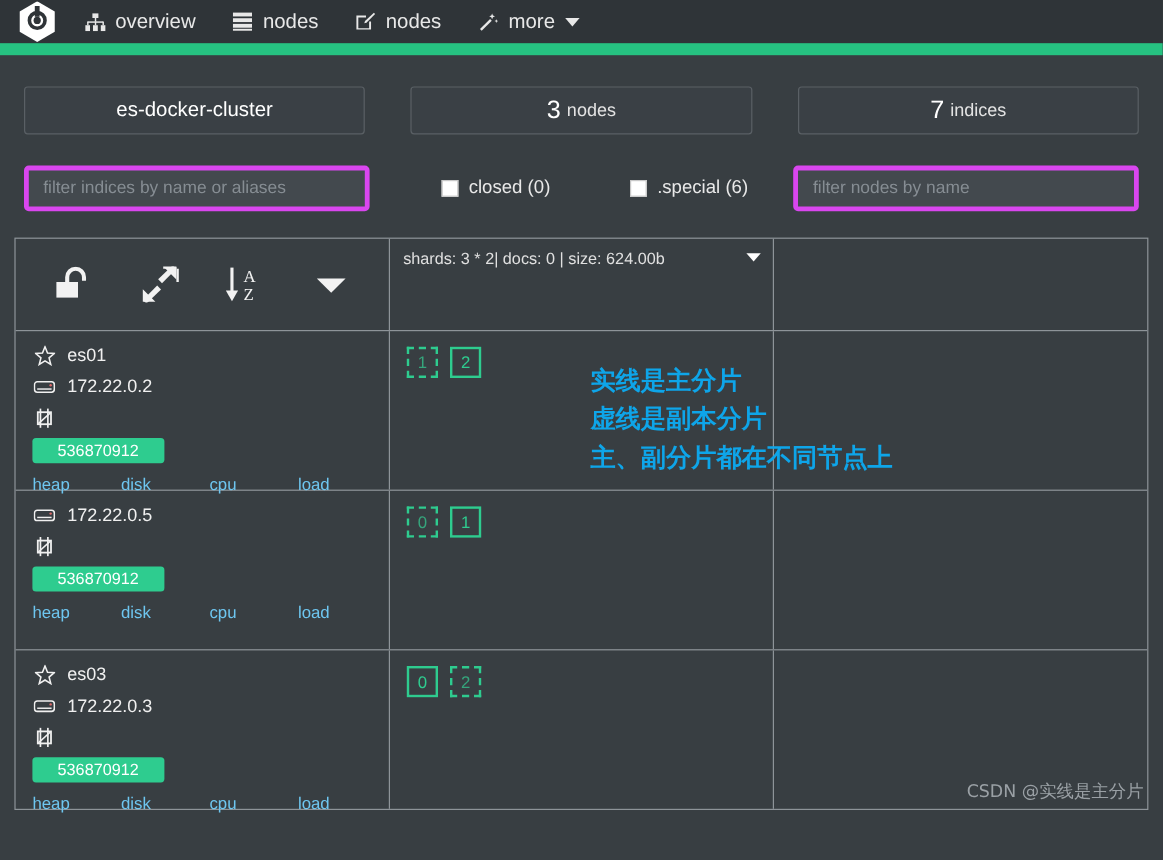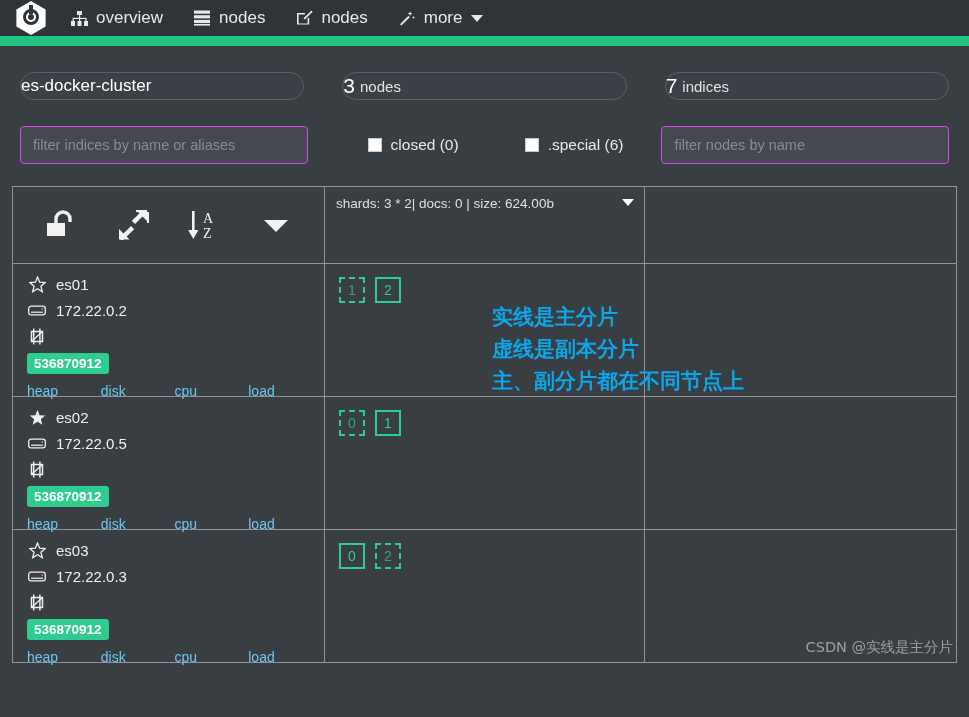--- a/index.html
+++ b/index.html
@@ -82,44 +82,44 @@
   
   .content { padding: 0 0 0 0; }
 
   .statrow {
     display: flex;
     gap: 38px;
     padding: 26px 20px 0 20px;
   }
   .statbox {
     flex: 1;
-    height: 28px;
+    height: 40px;
     border: 1px solid #5a6065;
-    border-radius: 15px;
-    display: flex;
-    align-items: center;
-    justify-content: flex-start;
+    border-radius: 3px;
+    display: flex;
+    align-items: center;
+    justify-content: center;
     color: #ffffff;
     font-size: 17px;
     background: #3a4045;
   }
   .statbox .num { font-size: 21px; margin-right: 5px; }
   .statbox .unit { font-size: 15px; color: #e3e3e3; }
 
   .filterrow {
     display: flex;
     gap: 38px;
     padding: 26px 20px 0 20px;
     align-items: center;
   }
   .filterinput {
     flex: 1;
     height: 38px;
     background: #43494e;
-    border: 1px solid #d946ef;
+    border: 4px solid #d946ef;
     border-radius: 4px;
     padding: 0 12px;
     color: #cfcfcf;
     font-size: 14.5px;
     font-family: inherit;
     outline: none;
   }
   .filterinput::placeholder { color: #868d93; }
   .checkgroup {
     flex: 1;
@@ -205,23 +205,23 @@
     margin-right: 9px;
     display: inline-flex;
     align-items: center;
     justify-content: center;
     flex: 0 0 auto;
   }
   .badge {
     display: inline-block;
     background: #2ecc8f;
     color: #ffffff;
-    font-weight: bold;
+    font-weight: normal;
     font-size: 13.5px;
-    padding: 3px 7px;
+    padding: 3px 21px;
     border-radius: 3px;
     margin-top: 1px;
     margin-bottom: 7px;
   }
   .metrics { display: flex; gap: 10px; margin-top: 2px; }
   .metric { flex: 1; }
   .metric .mlabel {
     color: #6ec6f0;
     font-size: 14px;
     display: block;
@@ -478,28 +478,20 @@
           </div>
         </div>
         <div class="cell-blank"></div>
       </div>
 
       <div class="row noderow">
         <div class="cell-node">
           <div class="nodebox">
             <div class="nodeline">
               <span class="ico">
-                <svg width="17" height="17" viewBox="0 0 17 17">
-                  <polygon points="8.5,1 10.6,6.2 16.2,6.6 11.9,10.2 13.3,15.7 8.5,12.7 3.7,15.7 5.1,10.2 0.8,6.6 6.4,6.2" fill="#f0f0f0"></polygon>
-                </svg>
-              </span>
-              <span>es02</span>
-            </div>
-            <div class="nodeline">
-              <span class="ico">
                 <svg width="18" height="13" viewBox="0 0 18 13">
                   <rect x="0.7" y="2.2" width="16.6" height="8.6" rx="2.4" fill="none" stroke="#f0f0f0" stroke-width="1.3"></rect>
                   <rect x="3" y="7.6" width="12" height="1.2" fill="#f0f0f0"></rect>
                   <circle cx="14.2" cy="5.0" r="1.0" fill="#e06a6a"></circle>
                 </svg>
               </span>
               <span>172.22.0.5</span>
             </div>
             <div class="nodeline">
               <span class="ico">

